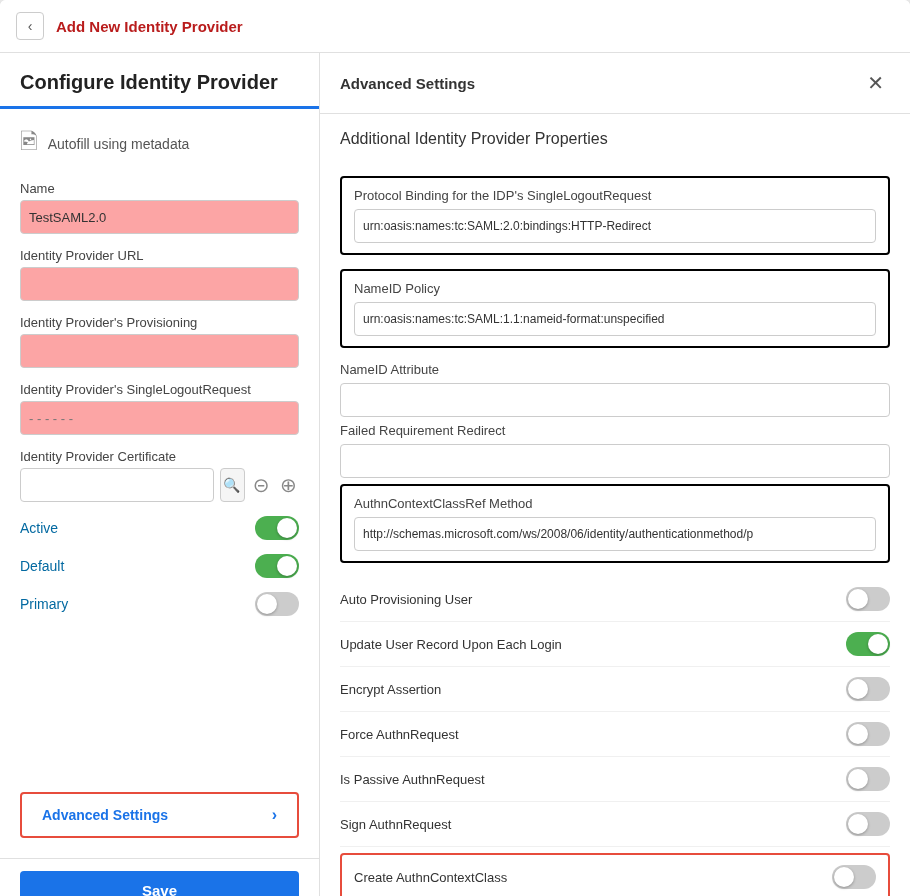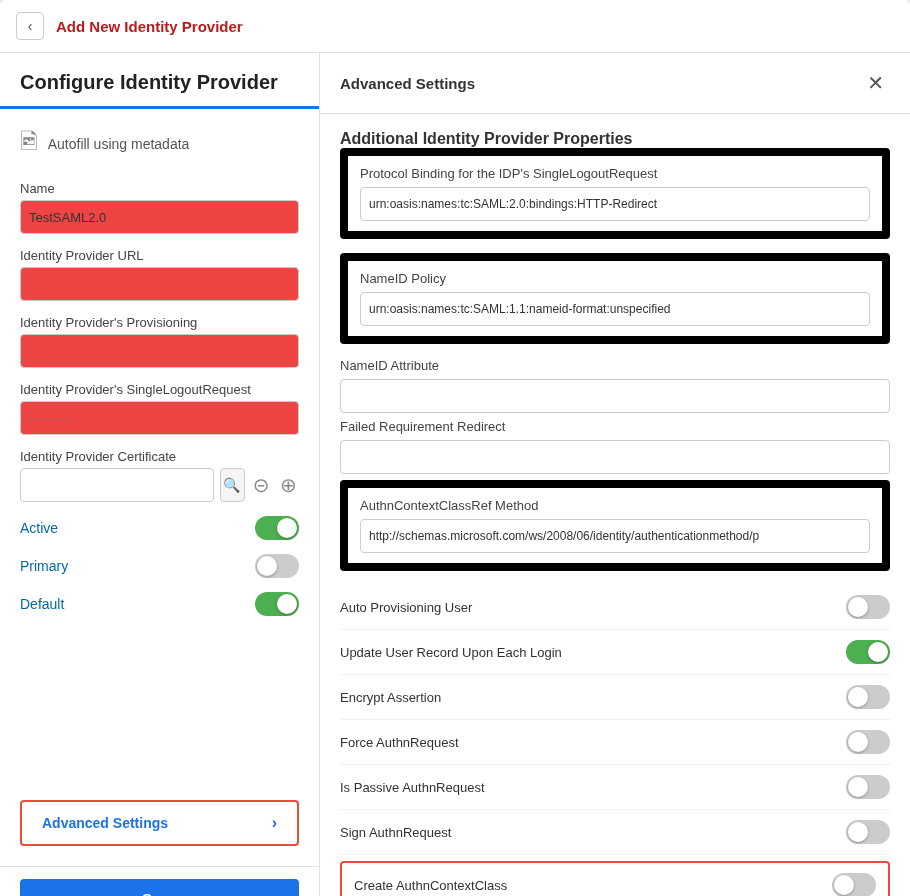--- a/index.html
+++ b/index.html
@@ -96,21 +96,21 @@
     }
 
     .form-input {
       width: 100%;
       height: 34px;
       border: 1px solid #ccc;
       border-radius: 4px;
       padding: 0 8px;
       font-size: 13px;
       color: #333;
-      background: #ef4444;
+      background: #fca5a5;
       outline: none;
     }
 
     .cert-row {
       display: flex;
       align-items: center;
       gap: 6px;
     }
 
     .cert-input {
@@ -255,31 +255,31 @@
     }
 
     .right-panel-content {
       flex: 1;
       padding: 16px 20px;
       overflow-y: auto;
     }
 
     .section-title {
       font-size: 16px;
-      font-weight: 700;
+      font-weight: 400;
       color: #333;
-      margin-bottom: 0;
+      margin-bottom: 28px;
     }
 
     .field-block {
       margin-bottom: 14px;
     }
 
     .field-block.highlighted {
-      border: 8px solid #000000;
+      border: 2px solid #000000;
       border-radius: 4px;
       padding: 10px 12px;
       margin-bottom: 14px;
     }
 
     .field-block-label {
       font-size: 13px;
       color: #444;
       margin-bottom: 6px;
       display: block;
@@ -402,34 +402,34 @@
         <div class="toggle-row">
           <span class="toggle-label">Active</span>
           <label class="toggle">
 
             <div class="toggle-track on"></div>
             <div class="toggle-thumb on"></div>
           </label>
         </div>
 
         <div class="toggle-row">
-          <span class="toggle-label">Primary</span>
-          <label class="toggle">
-
-            <div class="toggle-track"></div>
-            <div class="toggle-thumb"></div>
-          </label>
-        </div>
-
-        <div class="toggle-row">
           <span class="toggle-label">Default</span>
           <label class="toggle">
 
             <div class="toggle-track on"></div>
             <div class="toggle-thumb on"></div>
+          </label>
+        </div>
+
+        <div class="toggle-row">
+          <span class="toggle-label">Primary</span>
+          <label class="toggle">
+
+            <div class="toggle-track"></div>
+            <div class="toggle-thumb"></div>
           </label>
         </div>
 
       </div>
 
       <button class="advanced-settings-btn">
         <span>Advanced Settings</span>
         <span class="advanced-chevron">›</span>
       </button>
 

